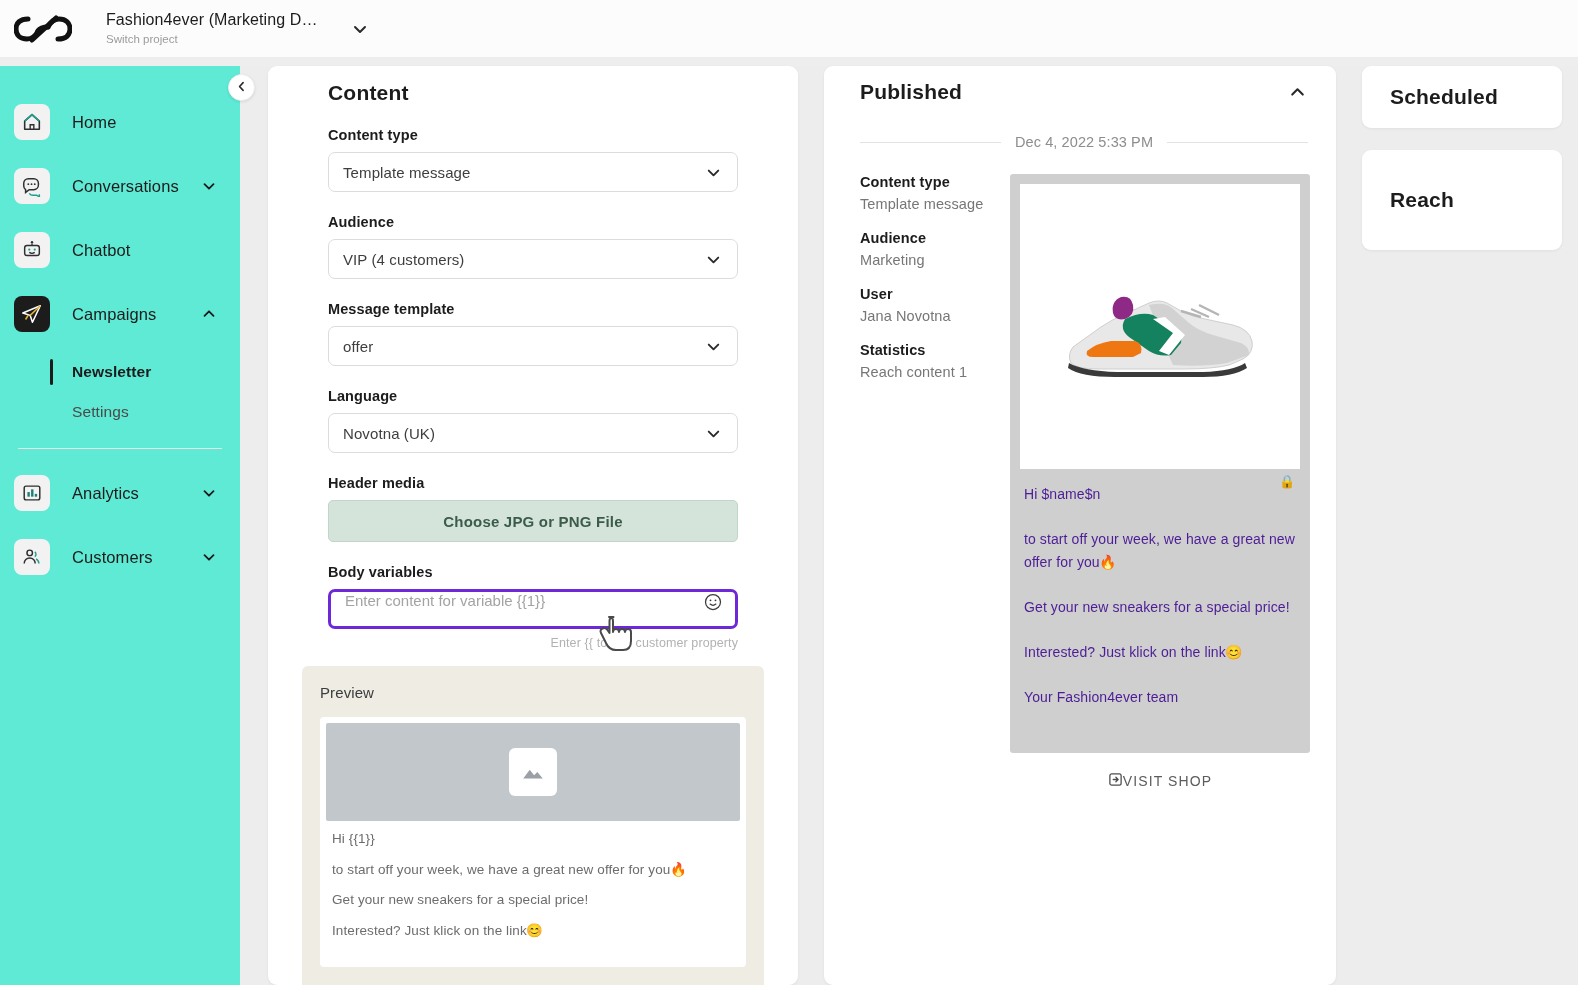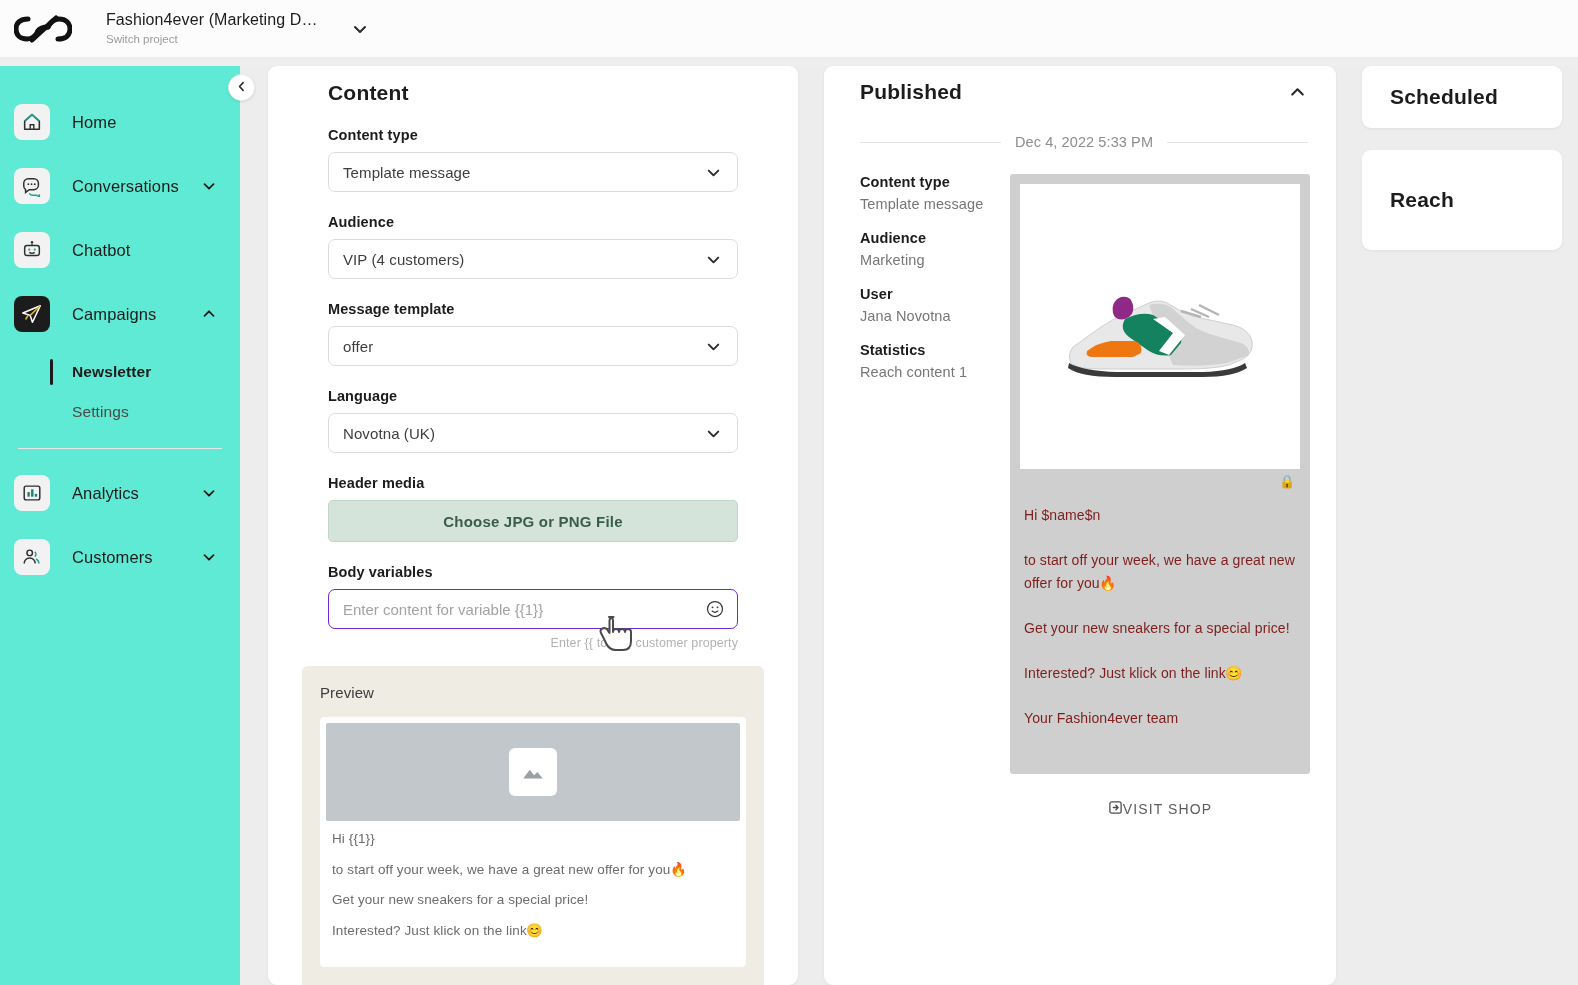--- a/index.html
+++ b/index.html
@@ -85,22 +85,22 @@
     display: flex; align-items: center; padding: 0 14px; background: #fff; cursor: pointer;
   }
   .select-val { font-size: 15px; color: #3e3e3e; letter-spacing: .1px; }
   .select-chev { position: absolute; right: 14px; display: flex; color: #2a2a2a; }
   .file-btn {
     height: 42px; background: #d4e4da; border: 1px solid #c0d6c8; border-radius: 5px;
     display: flex; align-items: center; justify-content: center; cursor: pointer;
   }
   .file-btn-label { font-size: 15px; color: #3b5c4a; font-weight: bold; letter-spacing: .2px; }
   .input-box {
-    position: relative; height: 40px; border: 1px solid #6d28d9; border-radius: 7px;
-    display: flex; align-items: center; padding: 0 44px 0 14px; background: #fff;
+    position: relative; height: 40px; border: 3px solid #6d28d9; border-radius: 7px;
+    display: flex; align-items: flex-start; padding: 0 44px 0 14px; background: #fff;
   }
   .input-box input {
     border: 0; outline: 0; width: 100%; font-size: 15px; color: #3e3e3e;
     font-family: "Liberation Sans", sans-serif; background: transparent;
   }
   .input-box input::placeholder { color: #a3a3a3; }
   .emoji-btn { position: absolute; right: 12px; display: flex; cursor: pointer; }
   .hint { font-size: 12.5px; color: #b2b2b2; text-align: right; margin-top: 7px; letter-spacing: .1px; }
 
   .preview-wrap {
@@ -131,24 +131,24 @@
   .pub-body { display: flex; margin-top: 24px; padding-left: 14px; }
   .meta-col { width: 150px; flex: 0 0 150px; }
   .meta-k { font-size: 14.5px; font-weight: bold; color: #1c1c1c; letter-spacing: .1px; }
   .meta-v { font-size: 14.5px; color: #767676; margin: 6px 0 18px 0; letter-spacing: .1px; }
   .bubble-col { flex: 1; padding-right: 4px; }
   .bubble {
     background: #cfcfcf; border-radius: 3px; padding: 10px 10px 22px 10px; position: relative;
   }
   .bubble-img { background: #ffffff; height: 285px; display: flex; align-items: center; justify-content: center; }
   .bubble-text { padding: 14px 4px 0 4px; }
-  .bub-line { font-size: 14px; color: #7f1d1d; line-height: 23px; letter-spacing: .1px; margin-bottom: 22px; margin-top: 21px; }
+  .bub-line { font-size: 14px; color: #4c1d95; line-height: 23px; letter-spacing: .1px; margin-bottom: 22px; }
   .bub-pin { position: absolute; right: 14px; top: 300px; color: #6a6a6a; font-size: 13px; }
   .visit-shop {
-    margin-top: 19px; height: 32px; background: #fff; border-radius: 3px;
+    margin-top: 12px; height: 32px; background: #fff; border-radius: 3px;
     display: flex; align-items: center; justify-content: center; gap: 0; cursor: pointer;
   }
   .visit-label { font-size: 14px; color: #5c5c5c; letter-spacing: 1.1px; }
 
   
   .right-stack { flex: 1; display: flex; flex-direction: column; gap: 22px; padding-right: 16px; }
   .right-card { height: 62px; display: flex; align-items: center; padding-left: 28px; }
   .right-card.tall { height: 100px; }
   .right-label { font-size: 21px; font-weight: bold; color: #1c1c1c; letter-spacing: .2px; }
 

